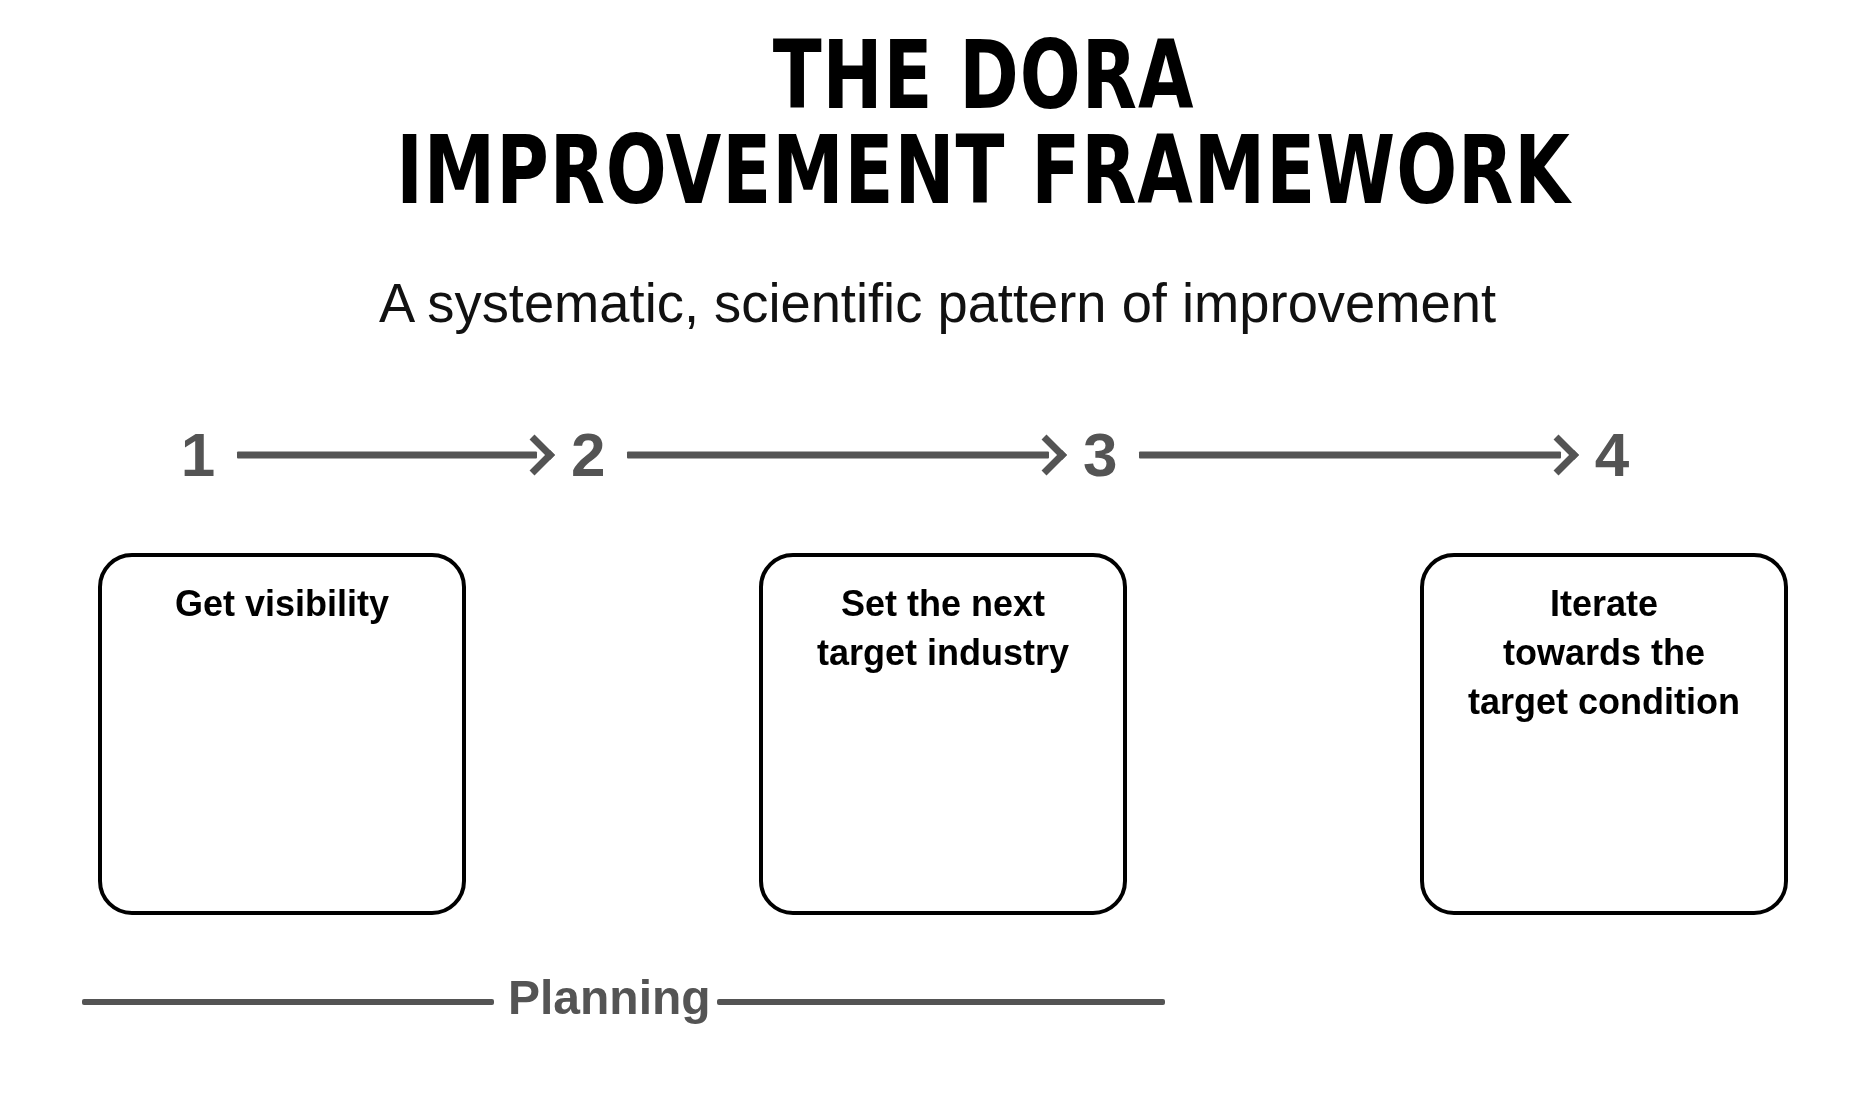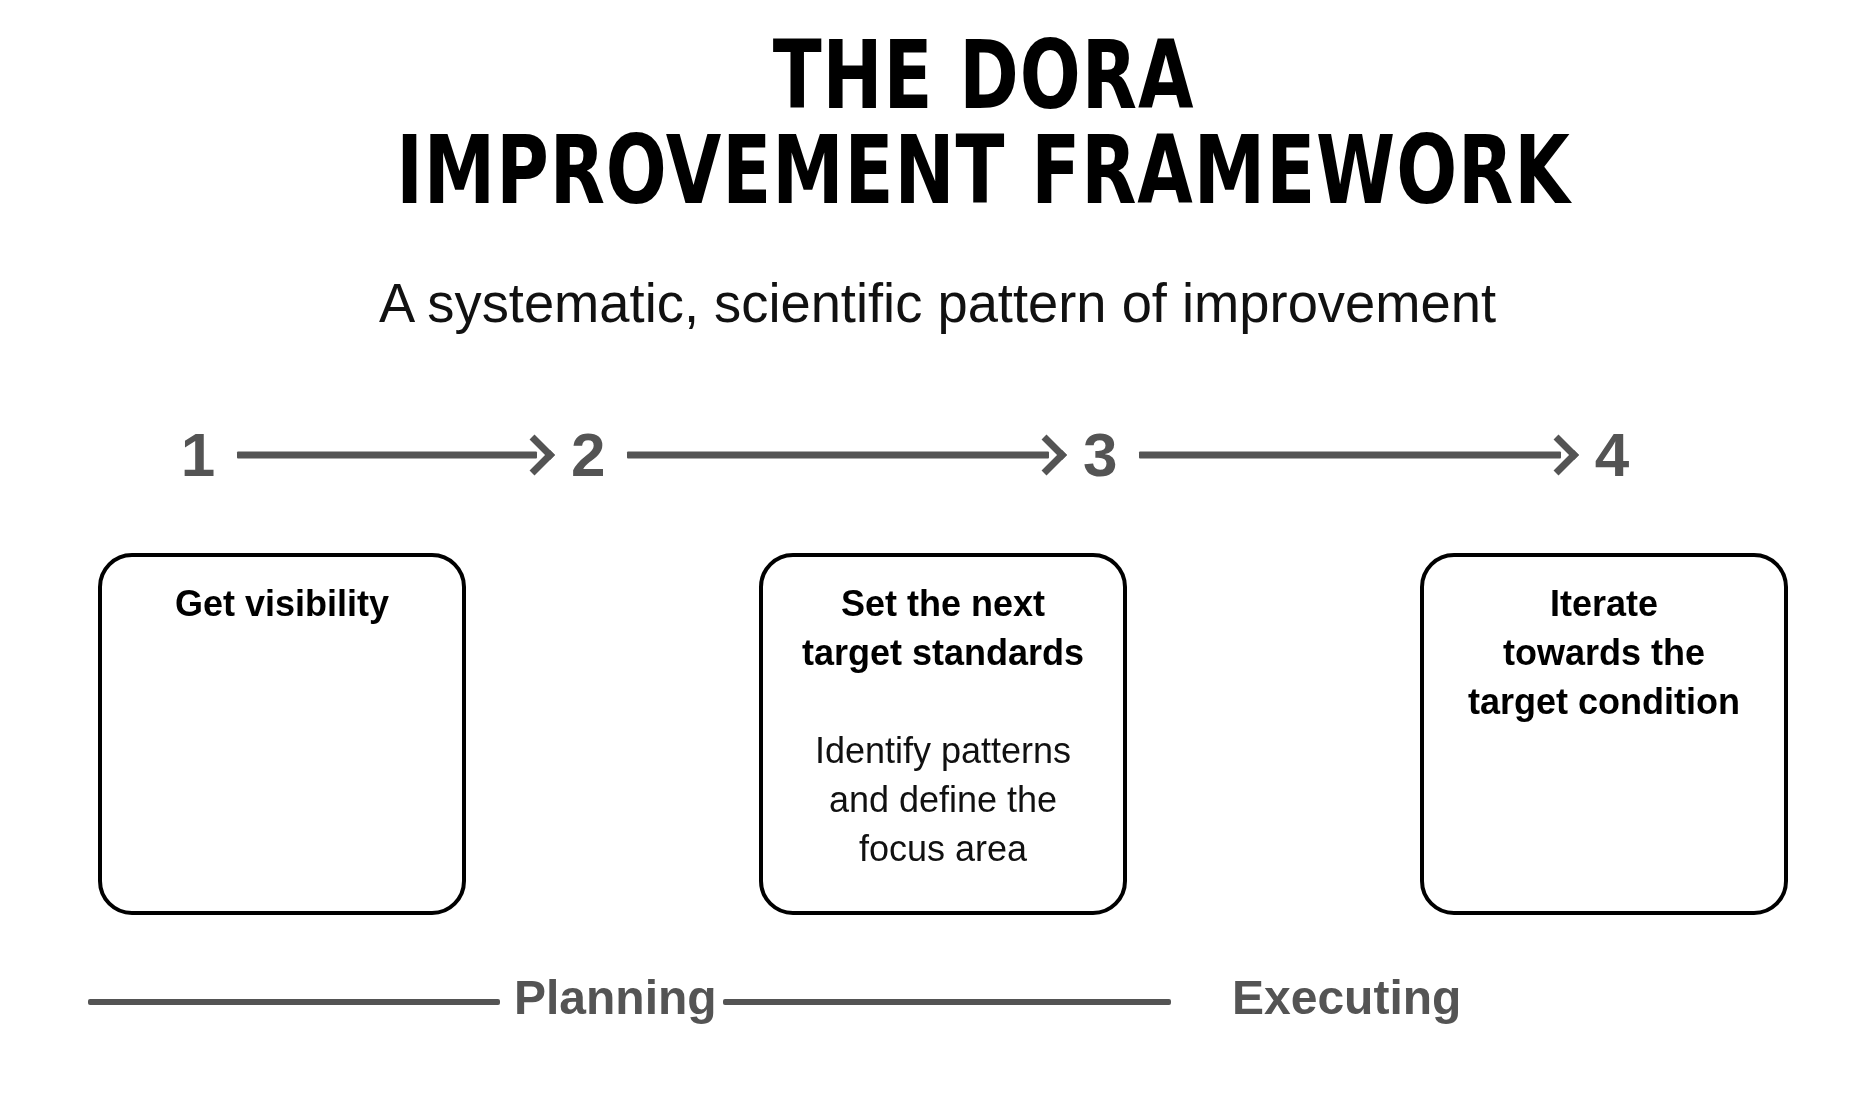--- a/index.html
+++ b/index.html
@@ -144,21 +144,21 @@
   .card-body b { font-weight: 700; }
   .gap-1 { height: 49px; }
   .gap-2 { height: 0px; }
   .gap-3 { height: 49px; }
   .gap-4 { height: 49px; }
 
   
   .phase-bar {
     position: absolute;
     top: 965px;
-    left: 82px;
+    left: 76px;
     width: 1730px;
     height: 70px;
   }
   .phase-line {
     position: absolute;
     top: 34px;
     height: 6px;
     background: #545454;
     border-radius: 2px;
   }
@@ -208,34 +208,30 @@
 <div class="cards">
 
   <div class="card">
     <div class="card-heading">Get visibility</div>
     <div class="gap-1"></div>
   </div>
 
 
   <div class="card">
     <div class="card-heading">Set the next
-target standards</div>
+target industry</div>
     <div class="gap-3"></div>
-    <div class="card-body">Identify patterns
-and define the
-focus area</div>
   </div>
 
   <div class="card">
     <div class="card-heading">Iterate
 towards the
 target condition</div>
     <div class="gap-4"></div>
   </div>
 
 </div>
 
 <div class="phase-bar">
   <div class="phase-line left"></div>
   <div class="phase-label planning">Planning</div>
   <div class="phase-line right"></div>
-  <div class="phase-label executing">Executing</div>
 </div>
 
 </body></html>

